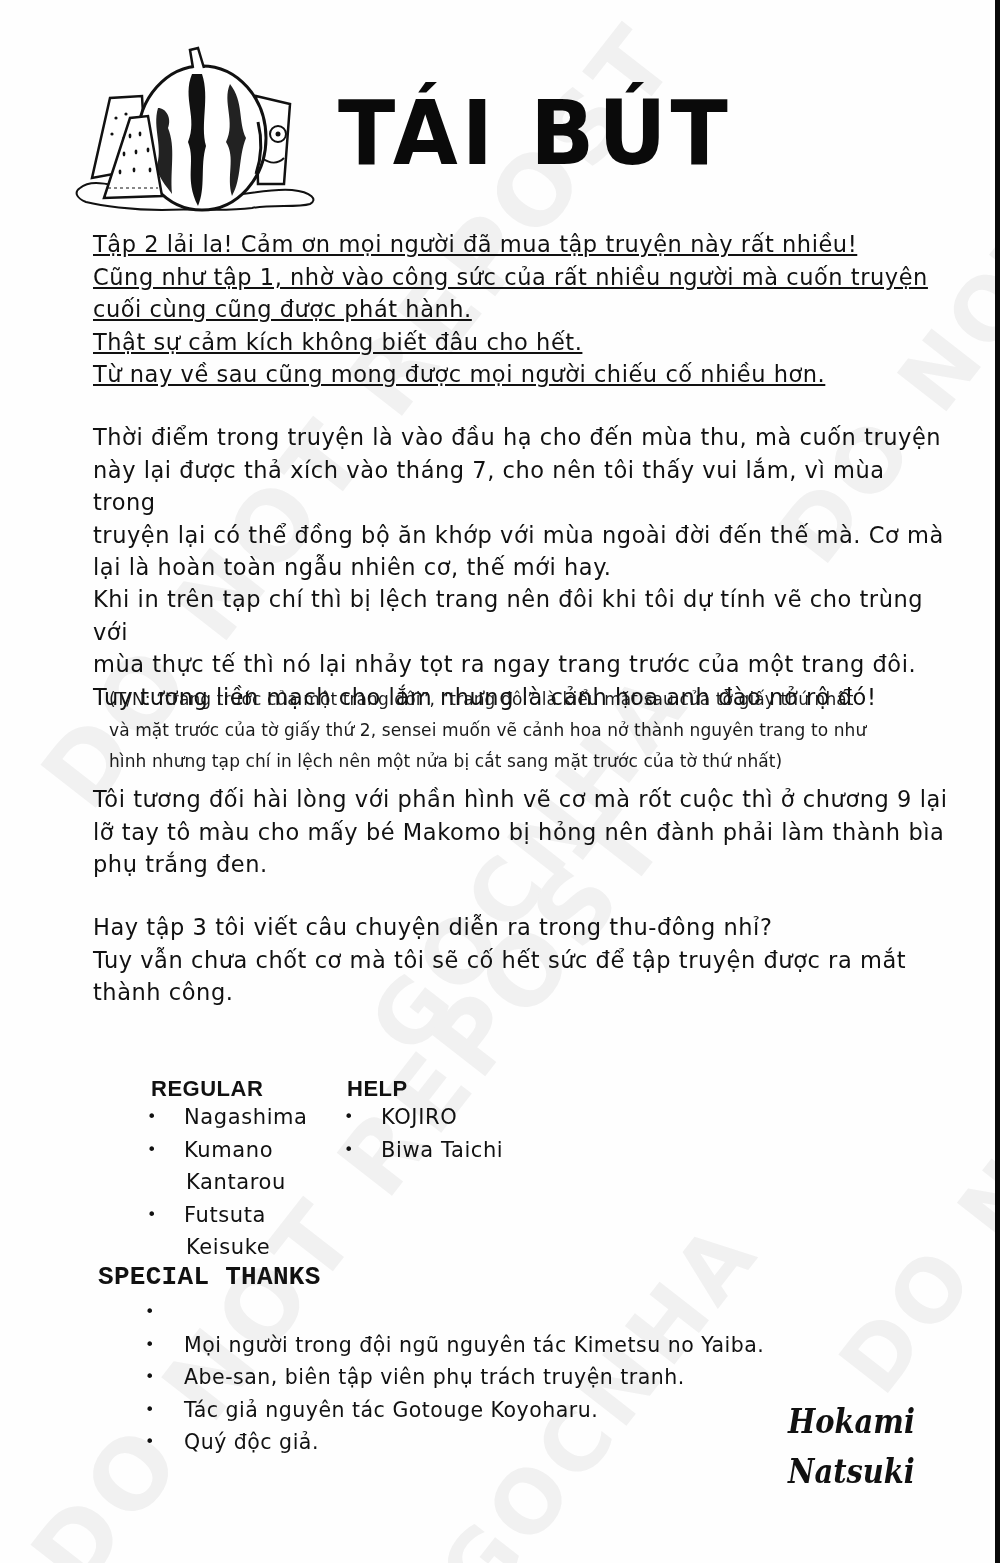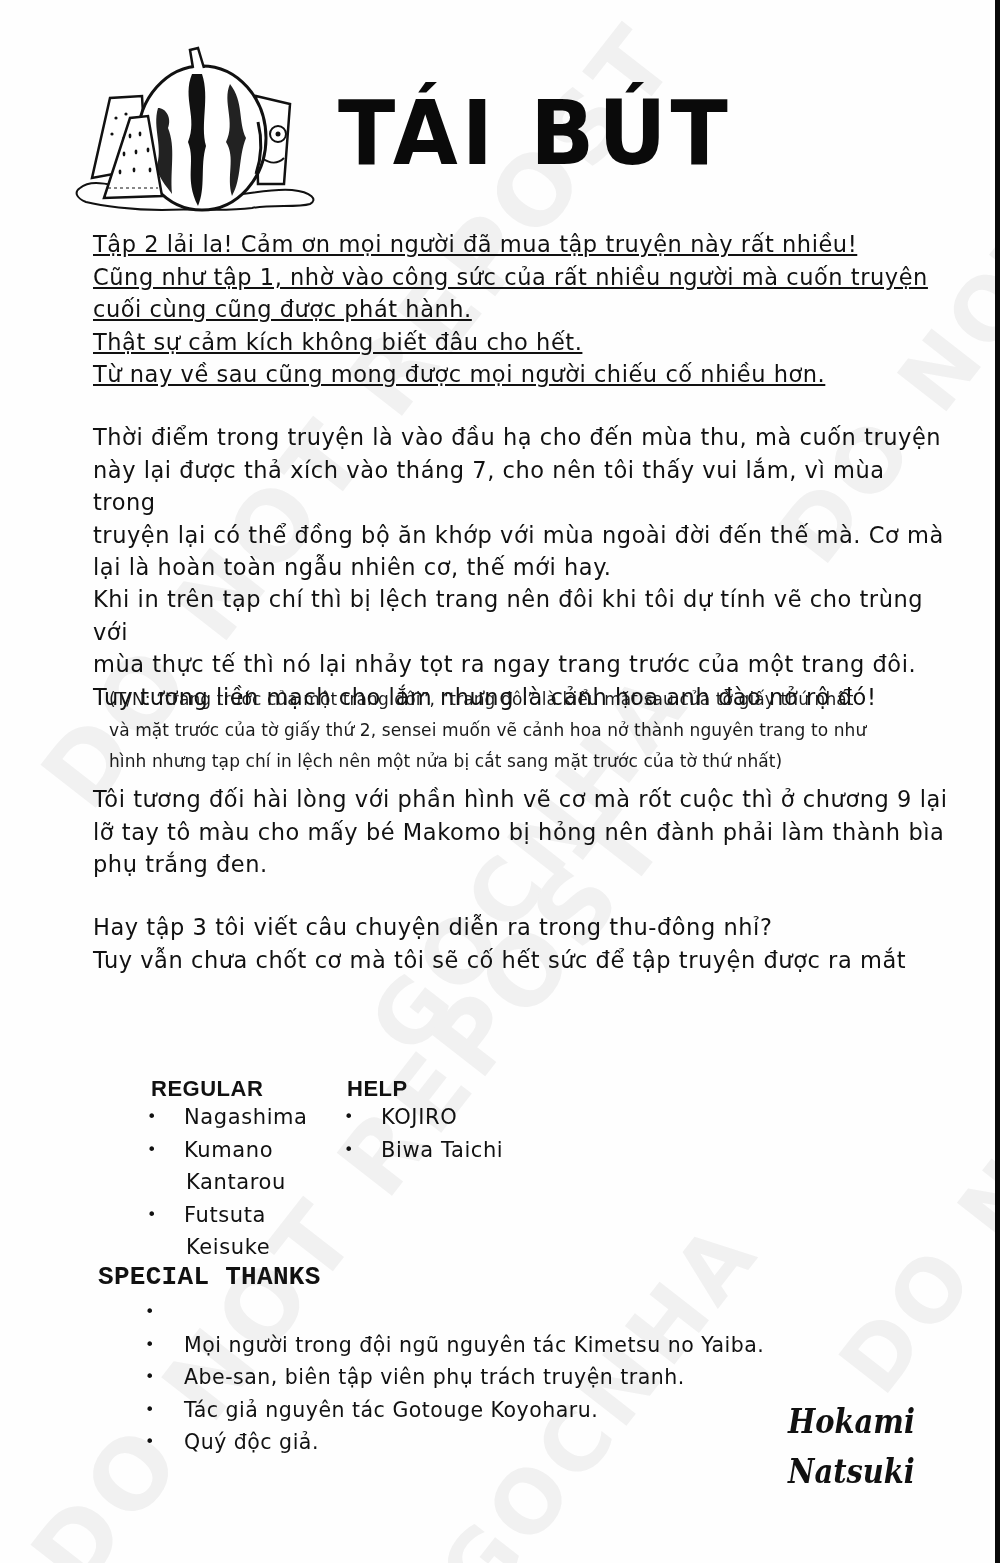--- a/index.html
+++ b/index.html
@@ -129,20 +129,21 @@
 
   <div class="body-text" style="top:783px;">
     <p>Tôi tương đối hài lòng với phần hình vẽ cơ mà rốt cuộc thì ở chương 9 lại</p>
     <p>lỡ tay tô màu cho mấy bé Makomo bị hỏng nên đành phải làm thành bìa</p>
     <p>phụ trắng đen.</p>
   </div>
 
   <div class="body-text" style="top:911px;">
     <p>Hay tập 3 tôi viết câu chuyện diễn ra trong thu-đông nhỉ?</p>
     <p>Tuy vẫn chưa chốt cơ mà tôi sẽ cố hết sức để tập truyện được ra mắt</p>
+    <p>thành công.</p>
   </div>
 
 
   <div class="col-head" style="left:151px; top:1076px;">REGULAR</div>
   <div class="col-head" style="left:347px; top:1076px;">HELP</div>
 
   <ul class="list" style="left:147px; top:1101px;">
     <li><span class="bullet">•</span><span>Nagashima</span></li>
     <li><span class="bullet">•</span><span>Kumano</span></li>
     <li class="cont"><span class="bullet"></span><span>Kantarou</span></li>

